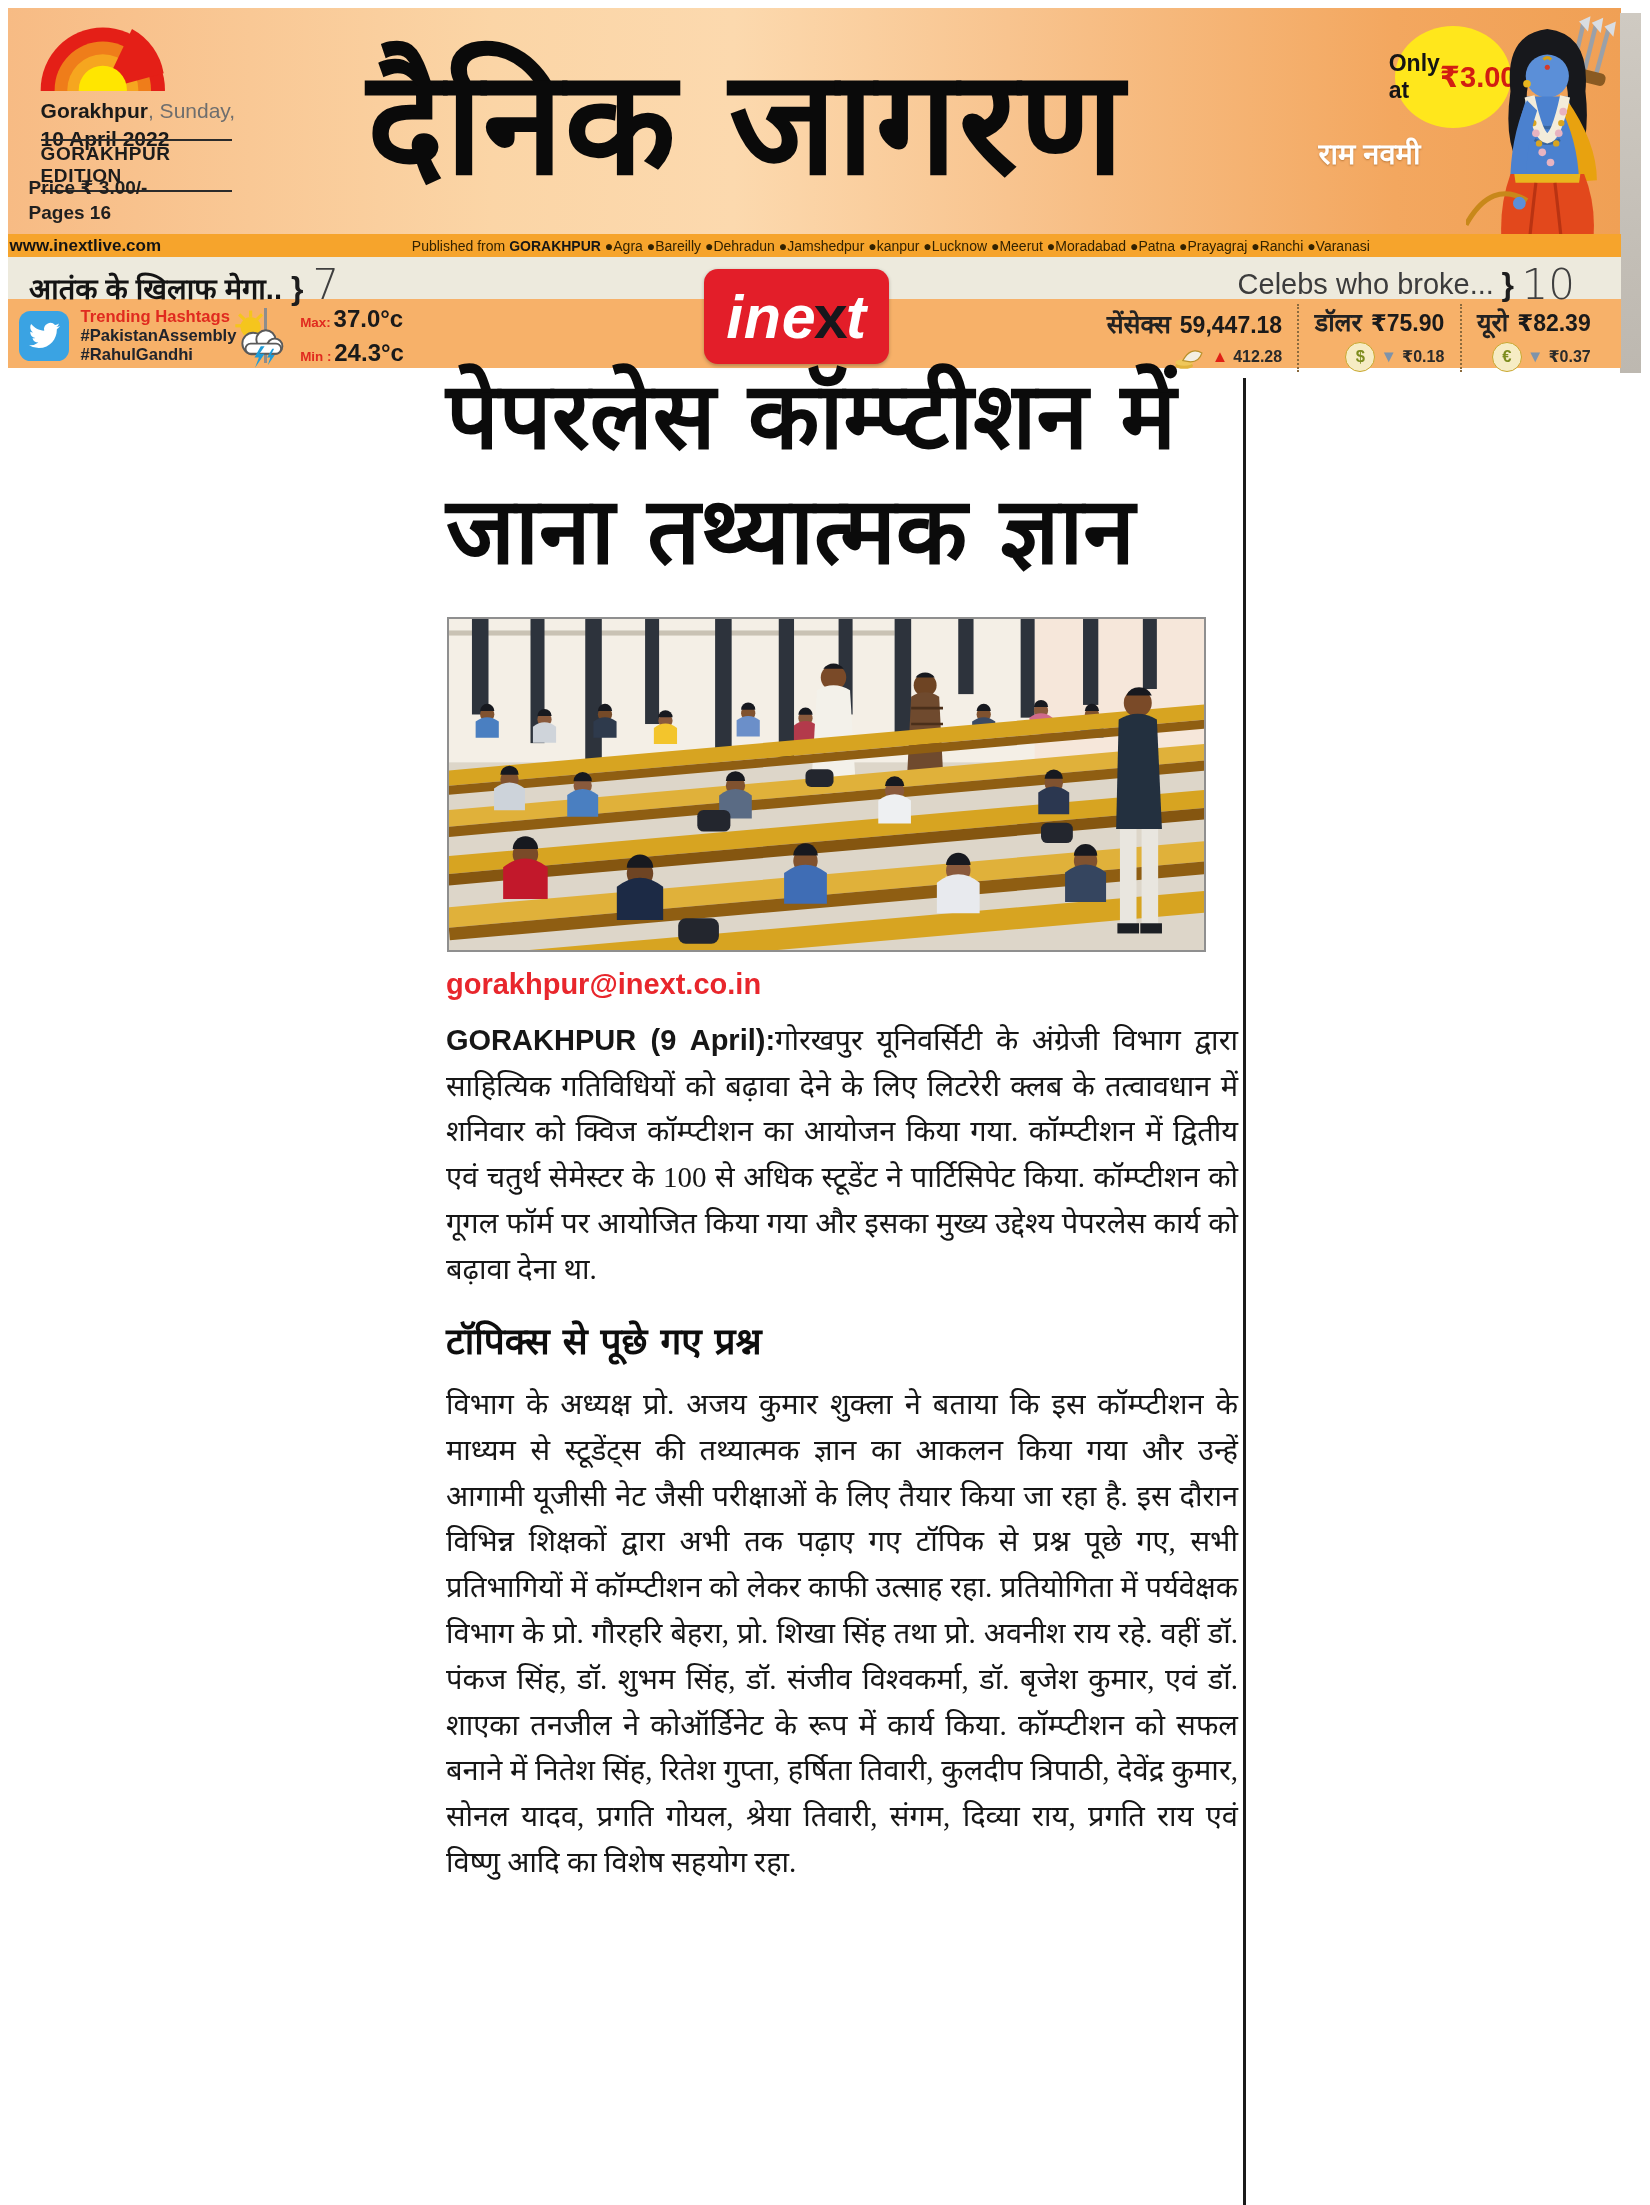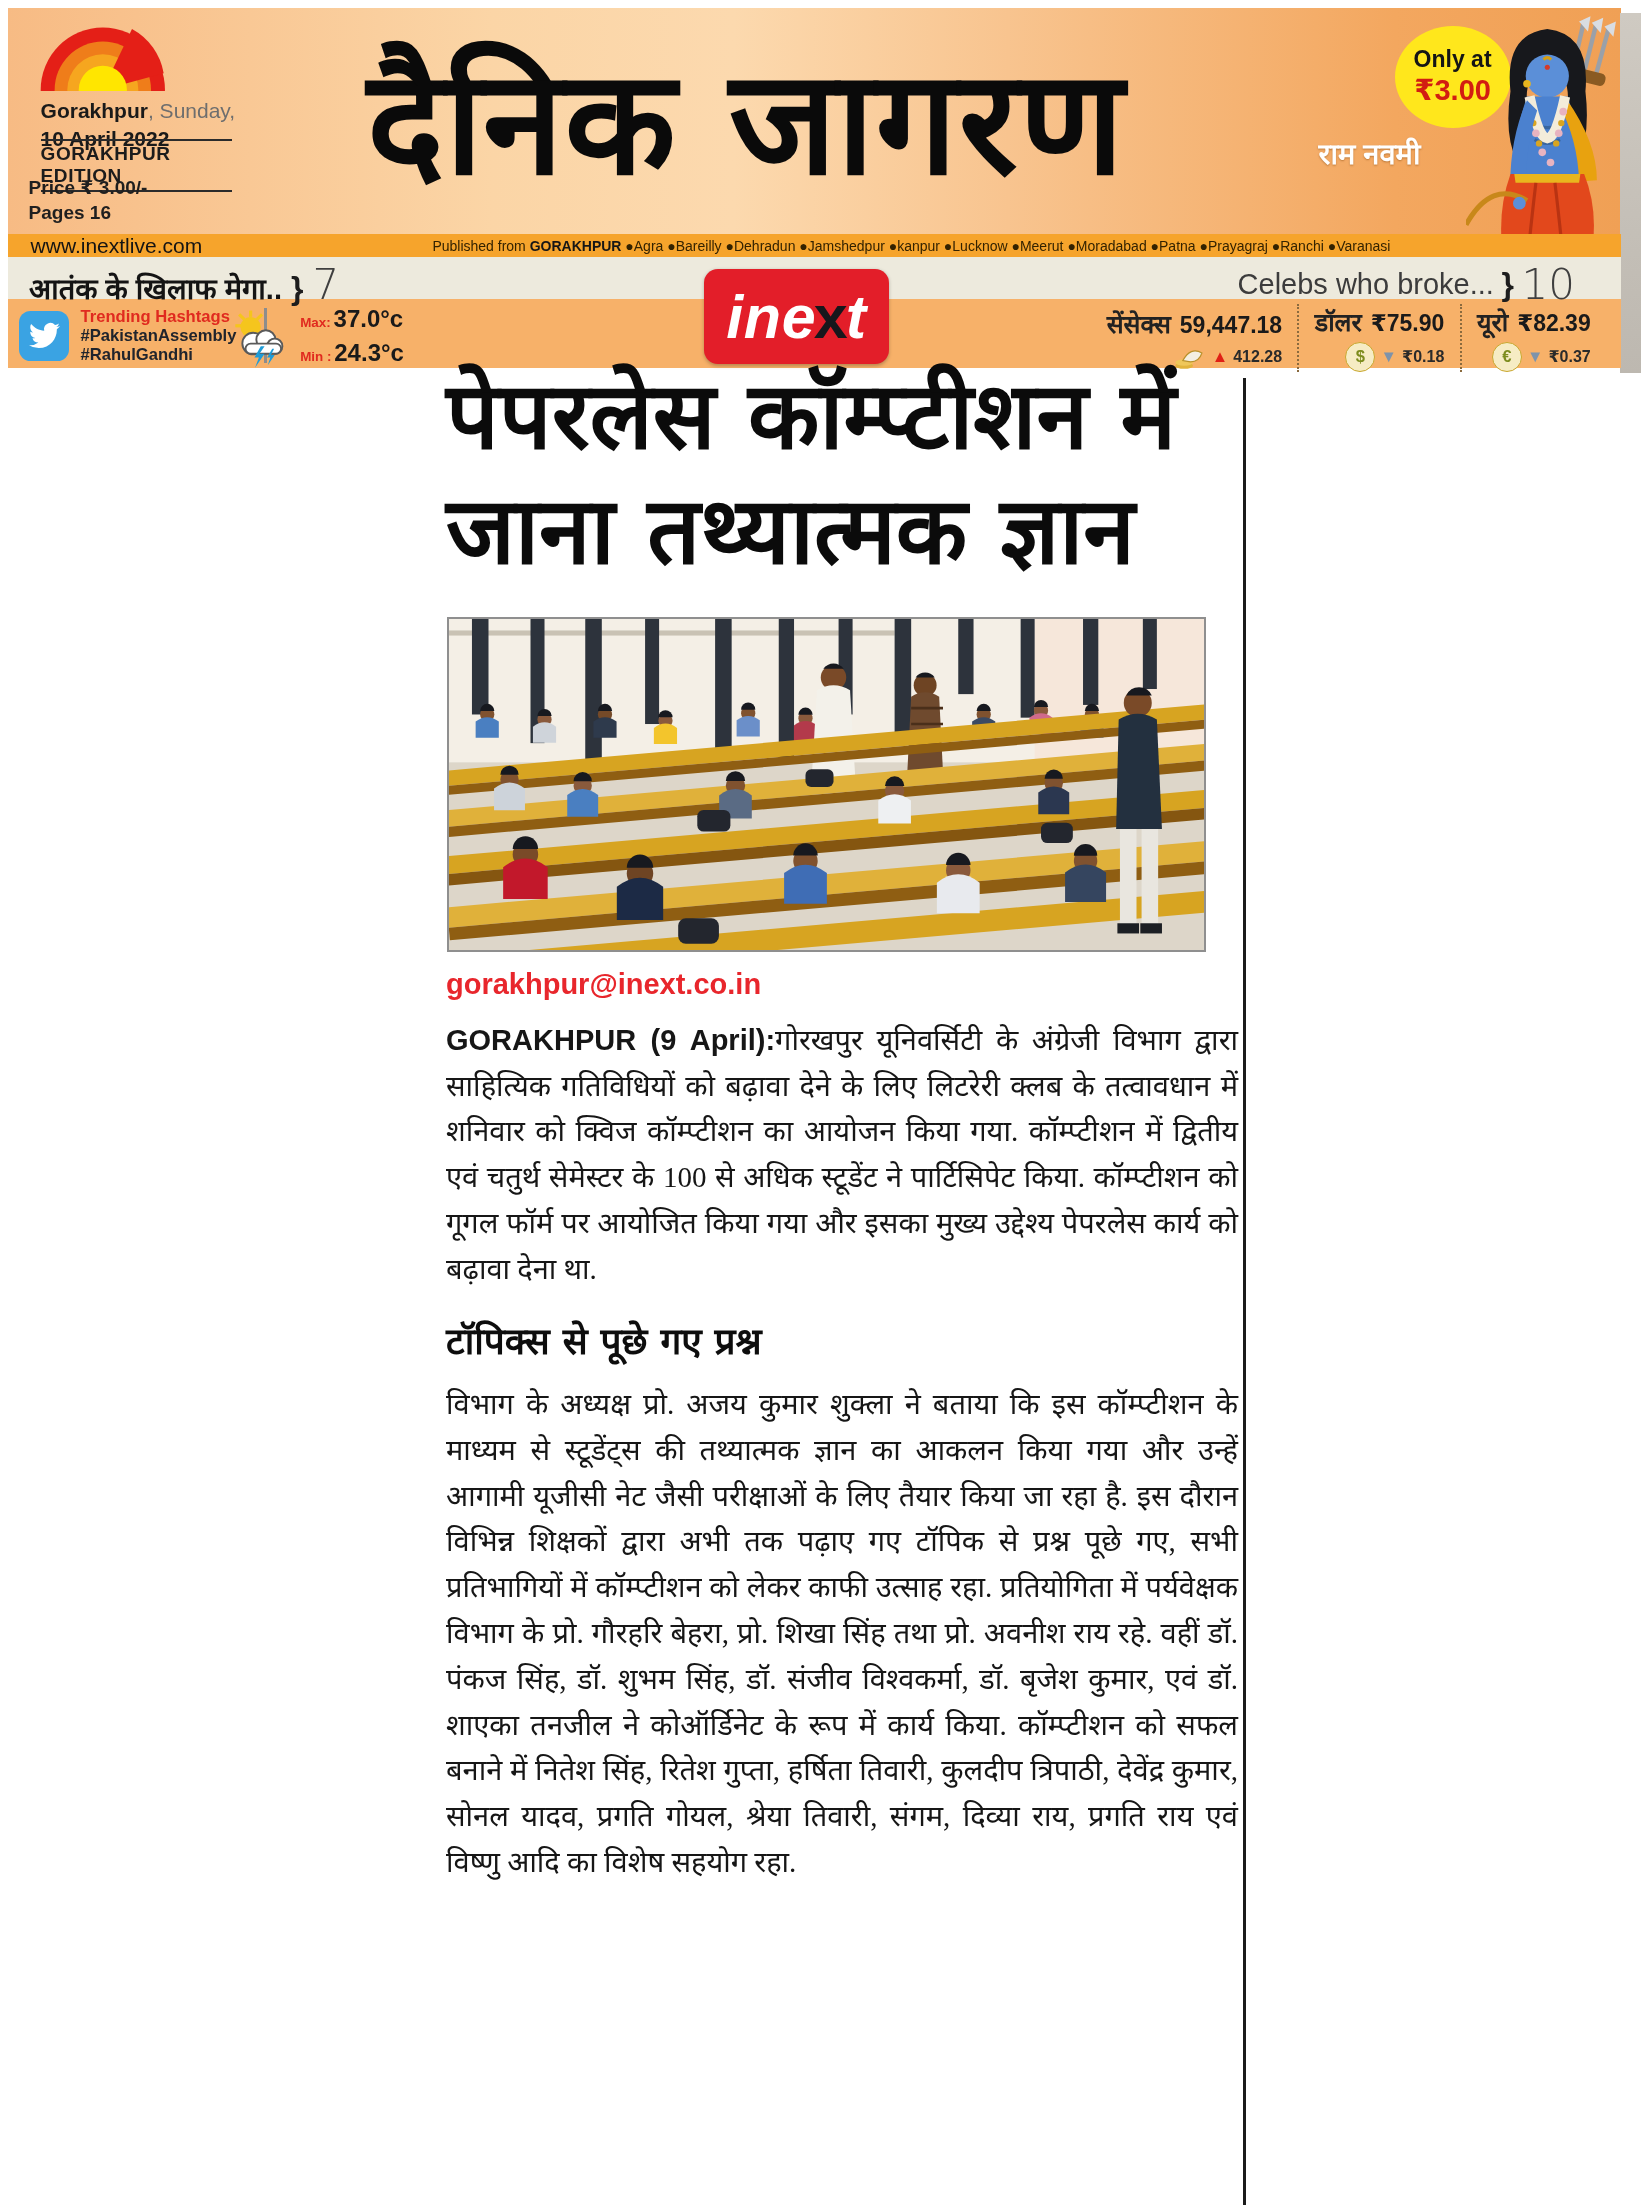--- a/index.html
+++ b/index.html
@@ -15,31 +15,31 @@
   .dateline{position:absolute;left:33px;top:89px;font-size:21px;line-height:28px;color:#6e6e6e;}
   .dateline b{color:#1a1a1a;}
   .edition-box{position:absolute;left:33px;top:131px;width:191px;
     border-top:2.5px solid #2b2b2b;border-bottom:2.5px solid #2b2b2b;padding:2.5px 0;}
   .edition-box span{font-size:19px;font-weight:bold;letter-spacing:0.6px;color:#1c1c1c;}
   .price-block{position:absolute;left:21px;top:167px;font-size:19px;font-weight:bold;color:#1f1f1f;line-height:25.5px;}
   .paper-title{position:absolute;left:229px;top:10.2px;width:1019px;height:216px;
     font-size:145px;font-weight:900;color:#0a0a0a;text-align:center;line-height:210px;
     font-family:"DejaVu Sans","Liberation Sans",sans-serif;letter-spacing:1.3px;}
   .price-badge{position:absolute;left:1387px;top:18px;width:116px;height:102px;border-radius:50%;
-    background:#ffe71c;display:flex;flex-direction:column;align-items:center;justify-content:center;}
+    background:#ffe71c;display:flex;flex-direction:row;align-items:center;justify-content:center;}
   .price-badge .l1{font-size:23px;font-weight:900;color:#151515;}
   .price-badge .l2{font-size:29px;font-weight:900;color:#d21d12;}
   .festival{position:absolute;left:1311px;top:125px;font-size:29px;font-weight:900;color:#ffffff;
     text-shadow:0 1.3px 1.9px rgba(120,60,0,.45);}
   .rama{position:absolute;left:1458px;top:7.6px;width:162px;height:227px;}
 
   
   .url-bar{position:absolute;left:7.6px;top:234px;width:1613px;height:23px;background:#f6a42c;
     display:flex;align-items:center;}
-  .url-bar .url{font-size:21px;font-weight:normal;color:#141414;margin-left:23px;white-space:nowrap;}
+  .url-bar .url{font-size:17px;font-weight:bold;color:#141414;margin-left:2px;white-space:nowrap;}
   .url-bar .published{flex:1;text-align:center;font-size:14px;color:#332200;white-space:nowrap;}
   .url-bar .published b{color:#161616;}
 
   
   .teaser-band{position:absolute;left:7.6px;top:257px;width:1613px;height:42px;background:#edeadd;}
   .info-band{position:absolute;left:7.6px;top:299px;width:1613px;height:69px;background:#f7b169;}
   .teaser-left{position:absolute;left:29px;top:260px;display:flex;align-items:baseline;gap:9px;}
   .teaser-left .t{font-size:29px;font-weight:800;color:#141414;}
   .teaser-right{position:absolute;right:76px;top:260px;display:flex;align-items:center;gap:7.6px;}
   .teaser-right .t{font-size:29px;color:#3c3c3c;}

